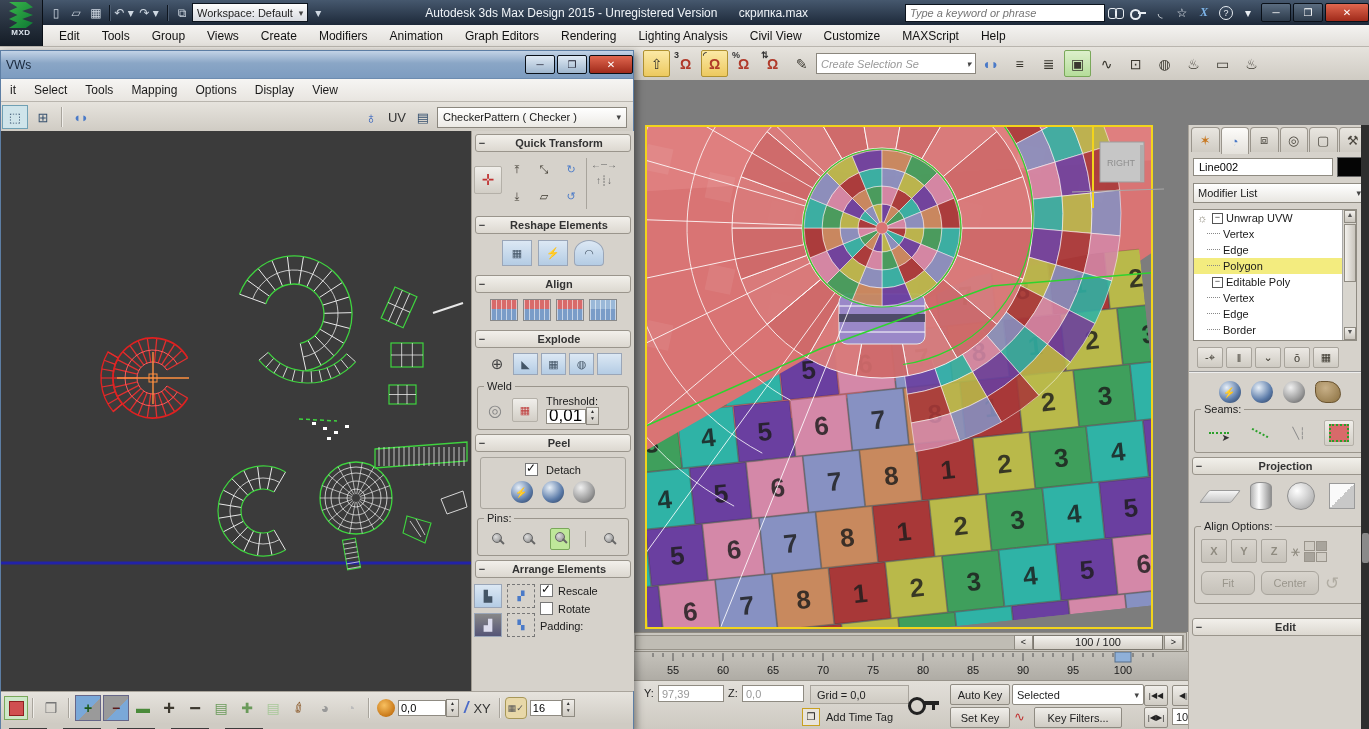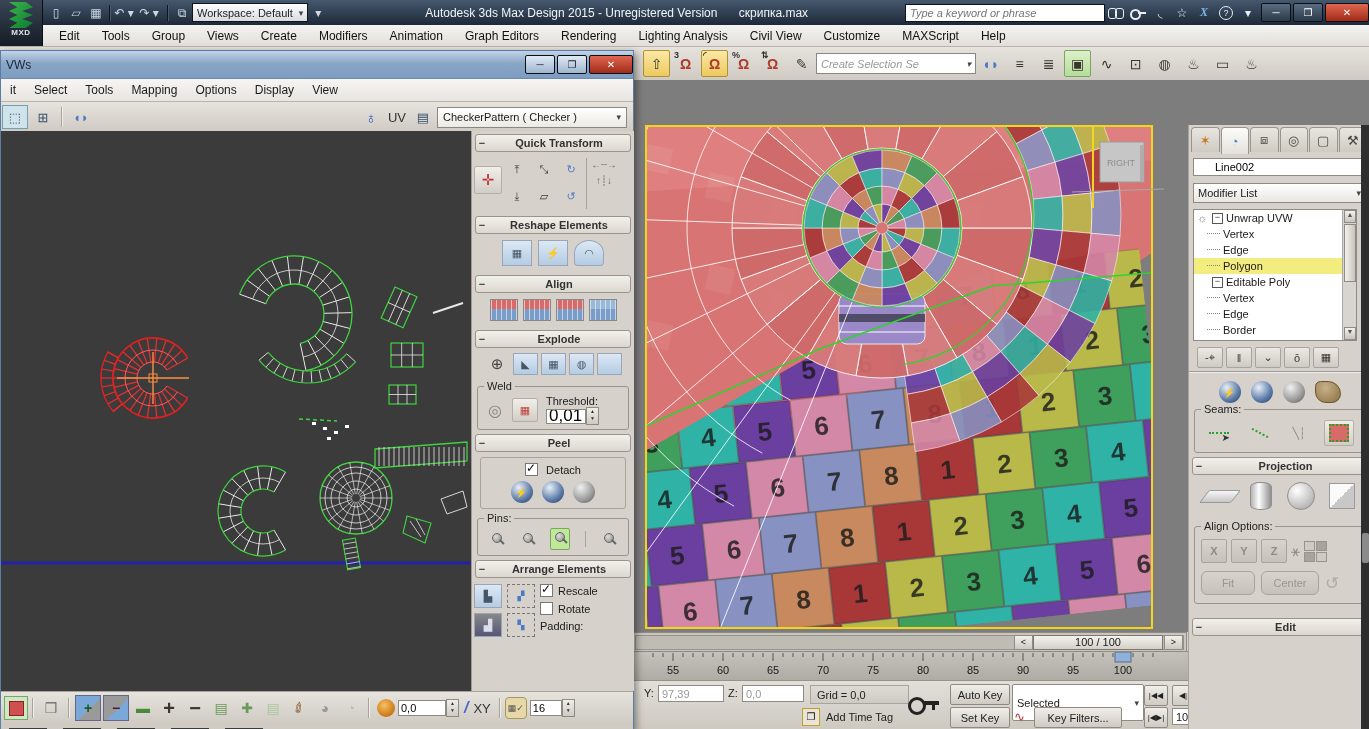--- a/index.html
+++ b/index.html
@@ -51,21 +51,21 @@
   .sb-box{position:absolute;height:17px;border:1px solid #a8a49c;background:linear-gradient(#dedbd4,#cfcbc3);font-size:11px;display:flex;align-items:center;padding:0 6px;color:#222;}
   .sb-btn{position:absolute;height:19px;border:1px solid #8f8b82;border-radius:2px;background:linear-gradient(#f0eeea,#cfcbc3);font-size:11px;display:flex;align-items:center;justify-content:center;color:#222;}
   .pb-btn{width:22px;height:19px;border:1px solid #8f8b82;border-radius:2px;background:linear-gradient(#f0eeea,#cfcbc3);display:inline-flex;align-items:center;justify-content:center;font-size:8px;color:#222;margin-right:1px;}
   .nv-btn{width:22px;height:20px;border:1px solid #a8a49c;border-radius:2px;display:inline-flex;align-items:center;justify-content:center;font-size:11px;color:#2f4a2f;margin:0;}
   
   #cmdpanel{left:1188px;top:125px;width:181px;height:604px;background:#d6d2cb;border-left:1px solid #a9a49b;}
   .cp-tabs{display:flex;padding:2px 2px 0 2px;}
   .cp-tab{width:27px;height:24px;border:1px solid #9a958c;border-bottom:none;border-radius:4px 4px 0 0;background:linear-gradient(#e9e6e0,#cfcbc3);display:flex;align-items:center;justify-content:center;font-size:13px;color:#4a463e;margin-right:1px;}
   .cp-tab.active{background:linear-gradient(#fdfcfa,#e4e1db);height:26px;}
   .cp-row{display:flex;align-items:center;padding:3px 4px;}
-  #objname{width:128px;height:16px;border:1px solid #8f8b82;background:#fff;font-size:11px;padding:0 21px;}
+  #objname{width:128px;height:16px;border:1px solid #8f8b82;background:#fff;font-size:11px;padding:0 5px;}
   #colorswatch{width:26px;height:18px;background:#050505;border:1px solid #666;margin-left:4px;}
   #modlist{width:164px;height:18px;border:1px solid #8f8b82;background:linear-gradient(#fff,#e8e6e1);display:flex;align-items:center;justify-content:space-between;padding:0 4px;font-size:11px;}
   #stackbox{margin:3px 4px;width:162px;height:130px;border:1px solid #8f8b82;background:#fff;position:relative;overflow:hidden;}
   .st-row{height:16px;display:flex;align-items:center;font-size:11px;padding-left:3px;white-space:nowrap;}
   .st-row.sel{background:#f3ec7f;}
   .expbox{display:inline-block;width:9px;height:9px;border:1px solid #555;line-height:7px;font-size:9px;text-align:center;margin:0 3px;background:#fff;color:#333;}
   .bulb{color:#8a8678;font-size:11px;width:12px;display:inline-block;}
   .dots{display:inline-block;width:13px;height:1px;border-top:1px dotted #888;margin:0 3px 0 10px;}
   .st-scroll{position:absolute;right:0;top:0;width:13px;height:100%;background:#d8d5ce;border-left:1px solid #aaa;}
   .st-thumb{position:absolute;left:1px;top:14px;width:10px;height:56px;background:linear-gradient(90deg,#f2f0ec,#c9c5bd);border:1px solid #8f8b82;}
@@ -638,21 +638,21 @@
         <span>Grid = 0,0</span>
       </div>
     <span style="position:absolute;left:278px;top:10px;width:34px;height:22px;">
       <span style="position:absolute;left:0;top:6px;width:12px;height:12px;border:3px solid #222;border-radius:50%;"></span>
       <span style="position:absolute;left:15px;top:10px;width:16px;height:4px;background:#222;"></span>
       <span style="position:absolute;left:24px;top:14px;width:3px;height:5px;background:#222;"></span>
     </span>
     <div class="sb-btn" style="left:320px;top:3px;width:58px;">
         <span>Auto Key</span>
       </div>
-    <div class="sb-btn" style="left:382px;top:3px;width:122px;background:#fff;justify-content:space-between;padding:8px 4px;">
+    <div class="sb-btn" style="left:382px;top:3px;width:122px;background:#fff;justify-content:space-between;padding:0 4px;">
       <span>Selected</span>
         <span class="dd-arrow">▾</span>
     </div>
     <div style="position:absolute;left:514px;top:3px;">
       <span class="pb-btn">|◀◀</span>
       <span class="pb-btn">◀||</span>
       <span class="pb-btn" style="font-size:10px;">▶</span>
       <span class="pb-btn">||▶</span>
       <span class="pb-btn">▶|</span>
     </div>

